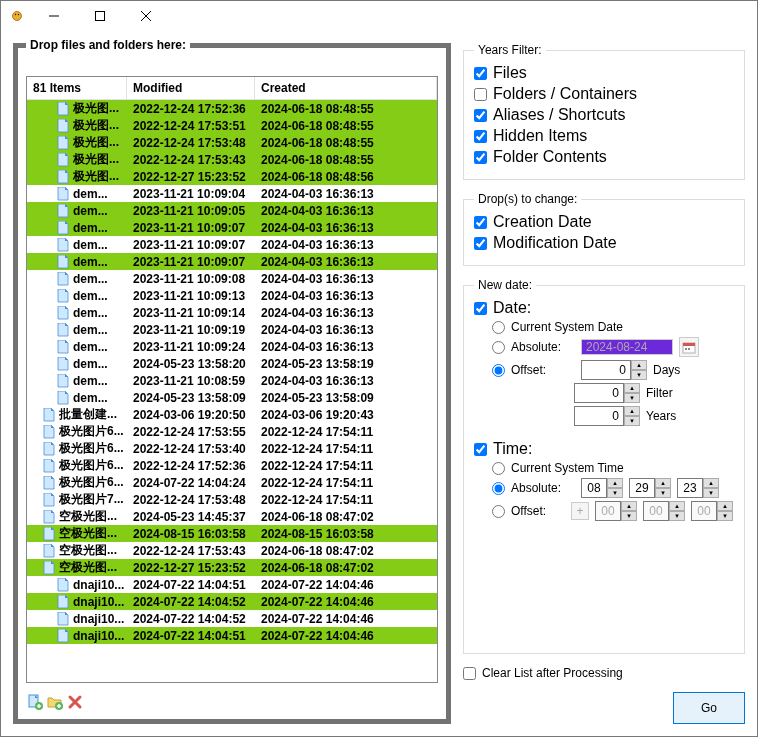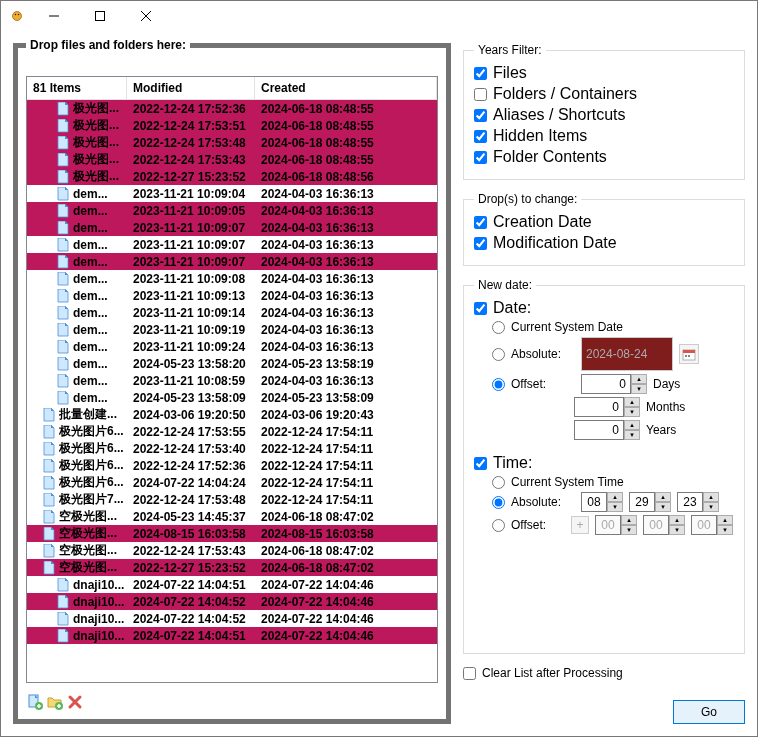--- a/index.html
+++ b/index.html
@@ -22,46 +22,46 @@
 .fh-col { padding:4px 6px; border-right:1px solid #e1e1e1; font-size:12px; }
 .col-name { width:100px; }
 .col-mod { width:128px; }
 .col-created { flex:1; }
 .filelist-body { flex:1; overflow-y:scroll; overflow-x:hidden;}
 .filelist-body::-webkit-scrollbar { width:17px; }
 .filelist-body::-webkit-scrollbar-track { background:#f0f0f0; }
 .filelist-body::-webkit-scrollbar-thumb { background:#cdcdcd; border:1px solid #a6a6a6;}
 .frow { display:flex; align-items:center; height:17px; }
 .frow:nth-child(even){ background:#fff;}
-.frow.sel { background:#be185d;}
+.frow.sel { background:#84cc16;}
 .frow .indent { display:inline-block;}
 .frow .ficon { width:14px; height:14px; margin:0 2px; display:inline-flex;}
 .doc-ico { width:12px; height:14px;}
 .frow .fname { width:100px; display:flex; align-items:center; overflow:hidden; white-space:nowrap;}
 .frow .fname .txt { overflow:hidden; text-overflow:ellipsis;}
 .frow .fmod { width:128px; padding-left:6px;}
 .frow .fcre { flex:1; padding-left:6px;}
 .toolbar-icons { display:flex; gap:2px; padding-top:2px;}
 .tb-icon { width:18px; height:18px; display:flex; align-items:center; justify-content:center;}
 .right-panel { width:282px; display:flex; flex-direction:column;}
 .chk, .rad { display:flex; align-items:center; gap:6px; margin:3px 0;}
 .chk input, .rad input { width:13px; height:13px;}
 .chk label, .rad label { font-size:16px;}
 .spin { display:flex; align-items:center;}
 .spin input { width:50px; text-align:right; padding:2px 4px; border:1px solid #7a7a7a; height:20px;}
 .spin.small input { width:26px; text-align:center;}
 .spin-btns { display:flex; flex-direction:column; width:16px;}
 .spin-btn { height:10px; border:1px solid #acacac; background:#e1e1e1; font-size:7px; line-height:7px; text-align:center;}
-.dateinput { width:92px; padding:2px 4px; border:1px solid #ccc; background:#7f1d1d; color:#999; height:34px;}
+.dateinput { width:92px; padding:2px 4px; border:1px solid #ccc; background:#6d28d9; color:#999; height:16px;}
 .cal-ico { width:20px; height:20px; border:1px solid #ccc; display:flex; align-items:center; justify-content:center; background:#f5f5f5;}
 .inline-row { display:flex; align-items:center; gap:6px; margin:3px 0 3px 18px;}
 .offset-unit { width:46px;}
 .plus-btn { width:18px; height:18px; border:1px solid #ccc; background:#f5f5f5; color:#999; text-align:center; line-height:16px;}
 .disabled { color:#aaa;}
-.go-btn { margin-top:20px; align-self:flex-end; width:72px; height:24px; border:1px solid #0078d7; background:#e5f1fb; font-size:12px;}
+.go-btn { margin-top:12px; align-self:flex-end; width:72px; height:32px; border:1px solid #0078d7; background:#e5f1fb; font-size:12px;}
 .no-wrap-cb { display:flex; align-items:center; gap:6px; margin-top:0;}
 </style>
 </head>
 <body>
 
 <div class="window">
   <div class="titlebar">
     <span class="app-icon">
       <svg class="doc-ico" viewBox="0 0 16 16">
           <circle cx="8" cy="8" r="6" fill="#e8b030" stroke="#a06000"></circle>
@@ -646,21 +646,21 @@
           <span class="offset-unit">Days</span>
         </div>
         <div class="inline-row" style="margin-left:100px;">
           <div class="spin">
               <input value="0" style="">
               <div class="spin-btns">
                 <div class="spin-btn">▴</div>
                 <div class="spin-btn">▾</div>
               </div>
             </div>
-          <span class="offset-unit">Months</span>
+          <span class="offset-unit">Filter</span>
         </div>
         <div class="inline-row" style="margin-left:100px;">
           <div class="spin">
               <input value="0" style="">
               <div class="spin-btns">
                 <div class="spin-btn">▴</div>
                 <div class="spin-btn">▾</div>
               </div>
             </div>
           <span class="offset-unit">Years</span>

